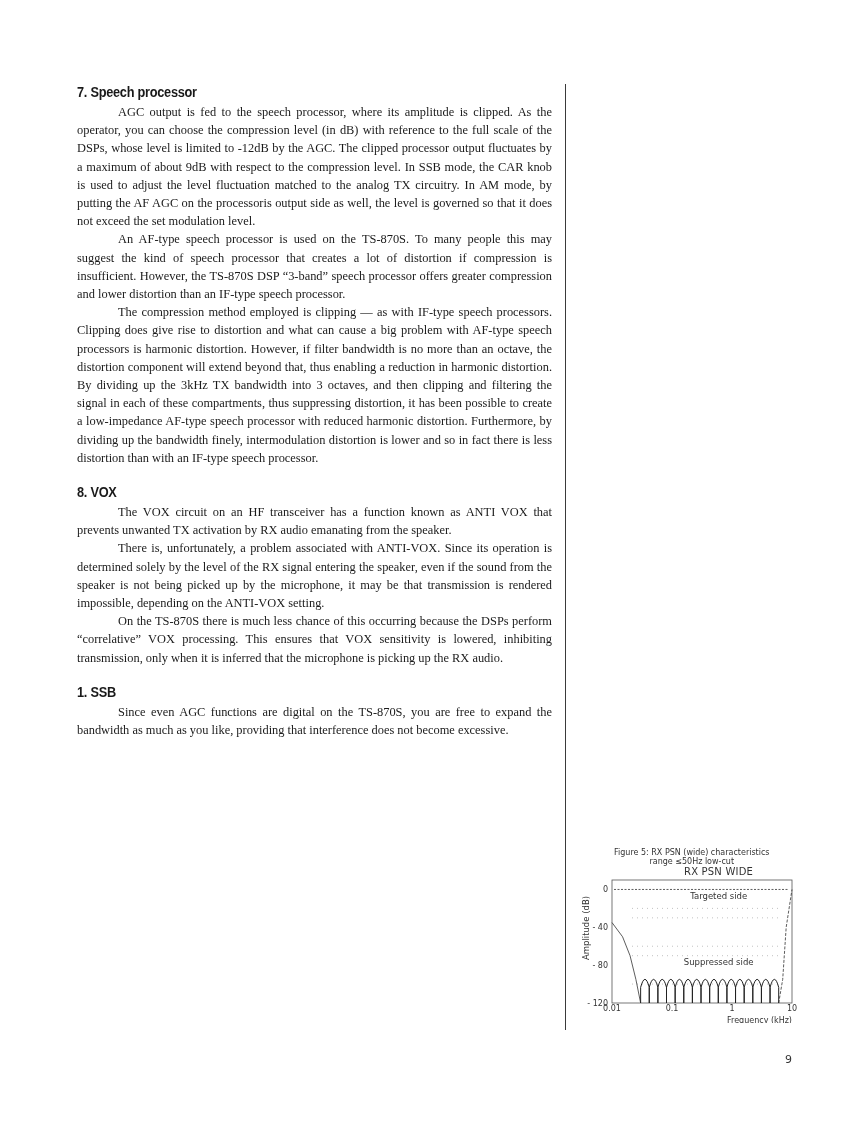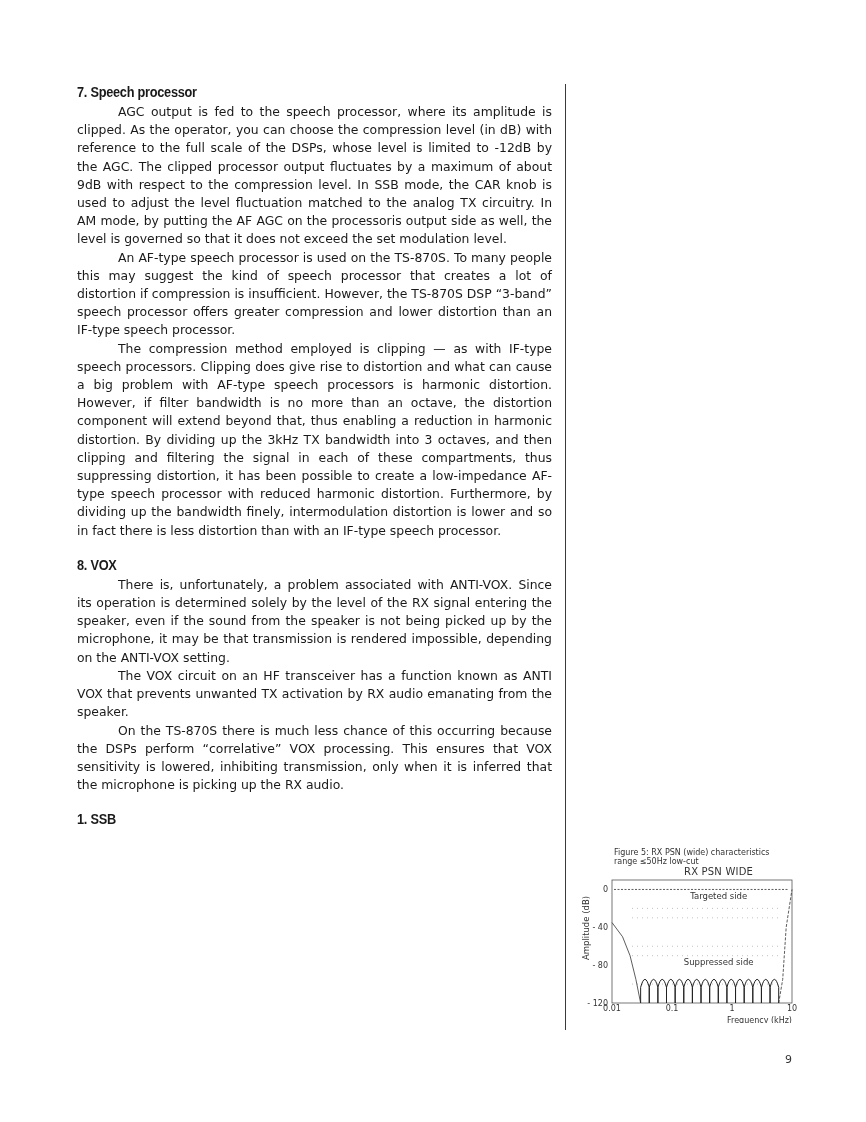--- a/index.html
+++ b/index.html
@@ -2,47 +2,48 @@
 <html><head>
   <meta charset="utf-8">
   <style>
     html, body { margin: 0; padding: 0; background: #ffffff; }
     body { width: 866px; height: 1122px; position: relative; overflow: hidden; font-family: "DejaVu Sans", "Liberation Sans", sans-serif; color: #1a1a1a; }
     .col { position: absolute; left: 77px; top: 84px; width: 475px; }
     .divider { position: absolute; left: 565px; top: 84px; width: 1px; height: 946px; background: #3a3a3a; }
     h2.sub { font-family: "Liberation Sans", sans-serif; font-weight: bold; font-size: 14.5px; margin: 0 0 3px 0; letter-spacing: -0.3px; transform: scaleX(0.88); transform-origin: left; }
     h1.main { font-family: "Liberation Sans", sans-serif; font-weight: bold; font-size: 21px; margin: 0 0 2px 0; letter-spacing: -0.5px; transform: scaleX(0.86); transform-origin: left; }
     p { margin: 0; font-size: 12.4px; line-height: 18.2px; text-align: justify; }
-    p.ind { text-indent: 41px; }
+    p.ind { text-indent: 41px; font-family: Liberation Serif, serif; }
     .sec { margin-bottom: 17px; }
     .figure { position: absolute; left: 580px; top: 848px; width: 220px; height: 175px; }
-    .fig-cap { position: absolute; left: 34px; top: 0; font-size: 8px; line-height: 9px; color: #333; }
+    .fig-cap { position: absolute; left: 34px; top: 0; font-size: 8px; line-height: 9px; color: #333; text-align: center; }
     .fig-title { position: absolute; left: 104px; top: 18px; font-size: 10px; color: #333; letter-spacing: 0.2px; }
     .ylabel { position: absolute; left: -26px; top: 75px; transform: rotate(-90deg); font-size: 8.5px; color: #333; white-space: nowrap; }
     .page-num { position: absolute; left: 785px; top: 1053px; font-size: 11px; color: #333; }
     svg text { font-family: "DejaVu Sans", sans-serif; fill: #333; }
   </style>
 </head>
 <body>
 
 <div class="col">
   <div class="sec">
     <h2 class="sub">7. Speech processor</h2>
     <p class="ind">AGC output is fed to the speech processor, where its amplitude is clipped. As the operator, you can choose the compression level (in dB) with reference to the full scale of the DSPs, whose level is limited to -12dB by the AGC. The clipped processor output fluctuates by a maximum of about 9dB with respect to the compression level. In SSB mode, the CAR knob is used to adjust the level fluctuation matched to the analog TX circuitry. In AM mode, by putting the AF AGC on the processoris output side as well, the level is governed so that it does not exceed the set modulation level.</p>
     <p class="ind">An AF-type speech processor is used on the TS-870S. To many people this may suggest the kind of speech processor that creates a lot of distortion if compression is insufficient. However, the TS-870S DSP “3-band” speech processor offers greater compression and lower distortion than an IF-type speech processor.</p>
     <p class="ind">The compression method employed is clipping — as with IF-type speech processors. Clipping does give rise to distortion and what can cause a big problem with AF-type speech processors is harmonic distortion. However, if filter bandwidth is no more than an octave, the distortion component will extend beyond that, thus enabling a reduction in harmonic distortion. By dividing up the 3kHz TX bandwidth into 3 octaves, and then clipping and filtering the signal in each of these compartments, thus suppressing distortion, it has been possible to create a low-impedance AF-type speech processor with reduced harmonic distortion. Furthermore, by dividing up the bandwidth finely, intermodulation distortion is lower and so in fact there is less distortion than with an IF-type speech processor.</p>
   </div>
   <div class="sec">
     <h2 class="sub">8. VOX</h2>
+    <p class="ind">The VOX circuit on an HF transceiver has a function known as ANTI VOX that prevents unwanted TX activation by RX audio emanating from the speaker.</p>
     <p class="ind">There is, unfortunately, a problem associated with ANTI-VOX. Since its operation is determined solely by the level of the RX signal entering the speaker, even if the sound from the speaker is not being picked up by the microphone, it may be that transmission is rendered impossible, depending on the ANTI-VOX setting.</p>
-    <p class="ind">The VOX circuit on an HF transceiver has a function known as ANTI VOX that prevents unwanted TX activation by RX audio emanating from the speaker.</p>
     <p class="ind">On the TS-870S there is much less chance of this occurring because the DSPs perform “correlative” VOX processing. This ensures that VOX sensitivity is lowered, inhibiting transmission, only when it is inferred that the microphone is picking up the RX audio.</p>
   </div>
   <div class="sec">
     <h2 class="sub">1. SSB</h2>
+    <p class="ind">Since even AGC functions are digital on the TS-870S, you are free to expand the bandwidth as much as you like, providing that interference does not become excessive.</p>
   </div>
 </div>
 
 <div class="divider"></div>
 
 <div class="figure">
   <div class="fig-cap">
     <div>Figure 5: RX PSN (wide) characteristics</div>
     <div>range ≤50Hz low-cut</div>
   </div>

